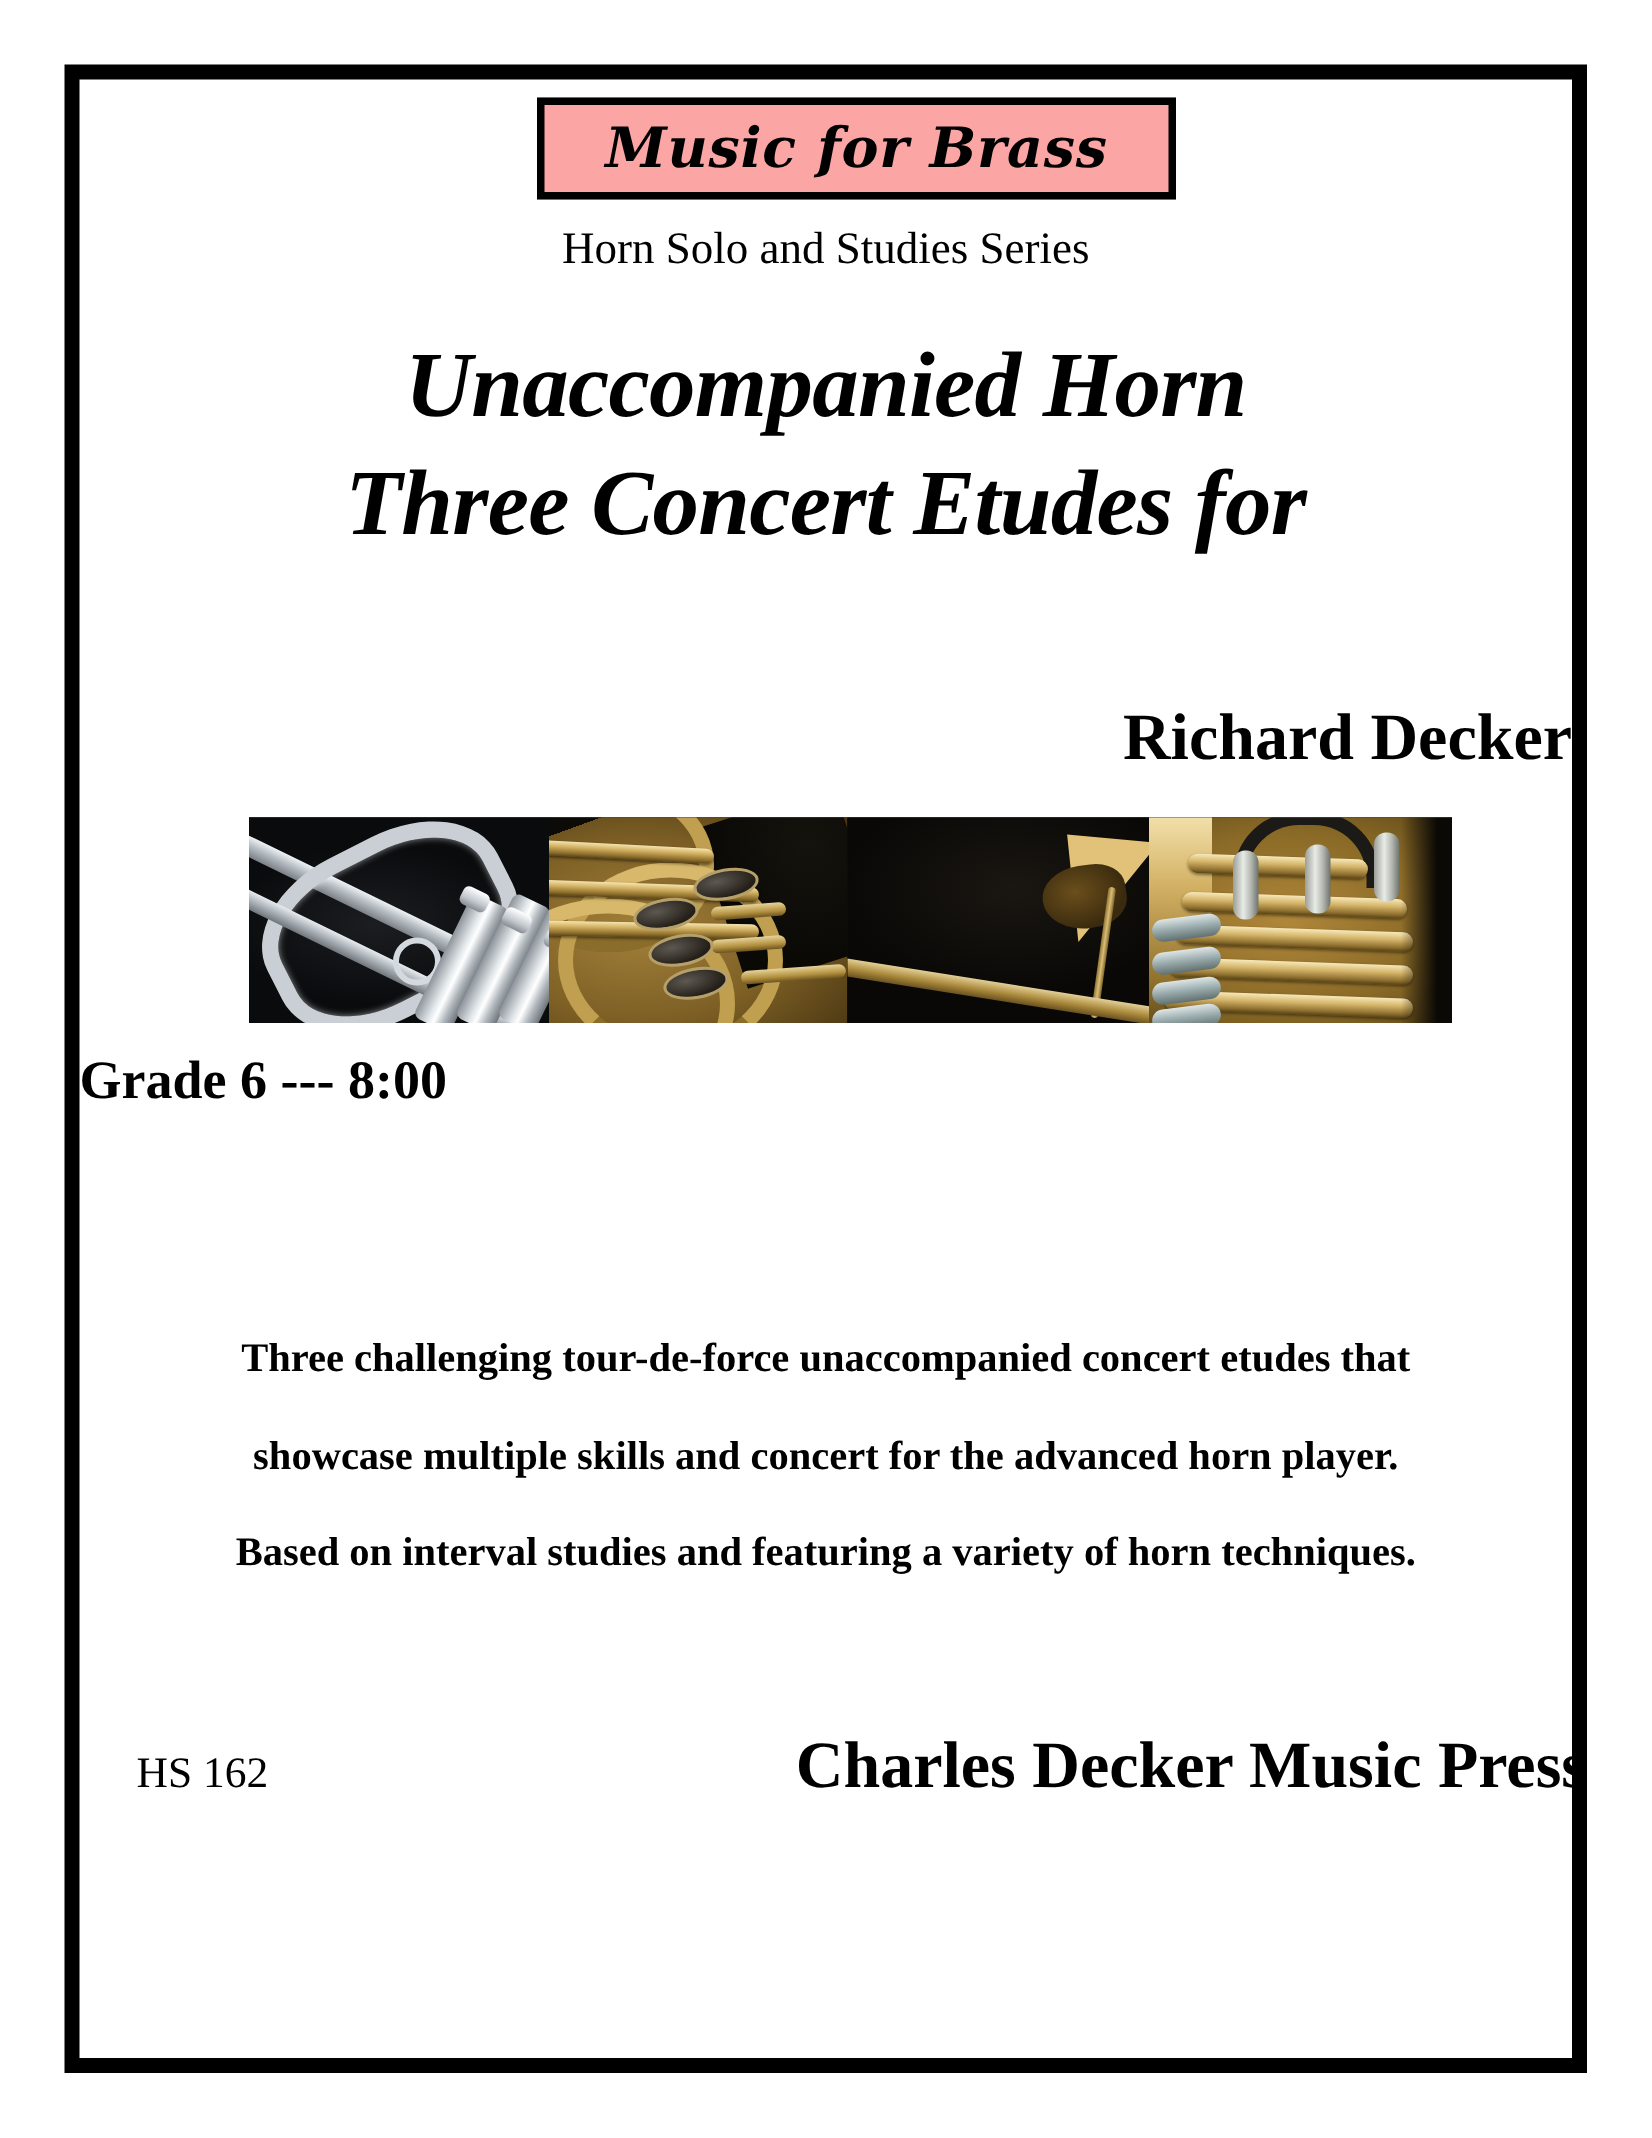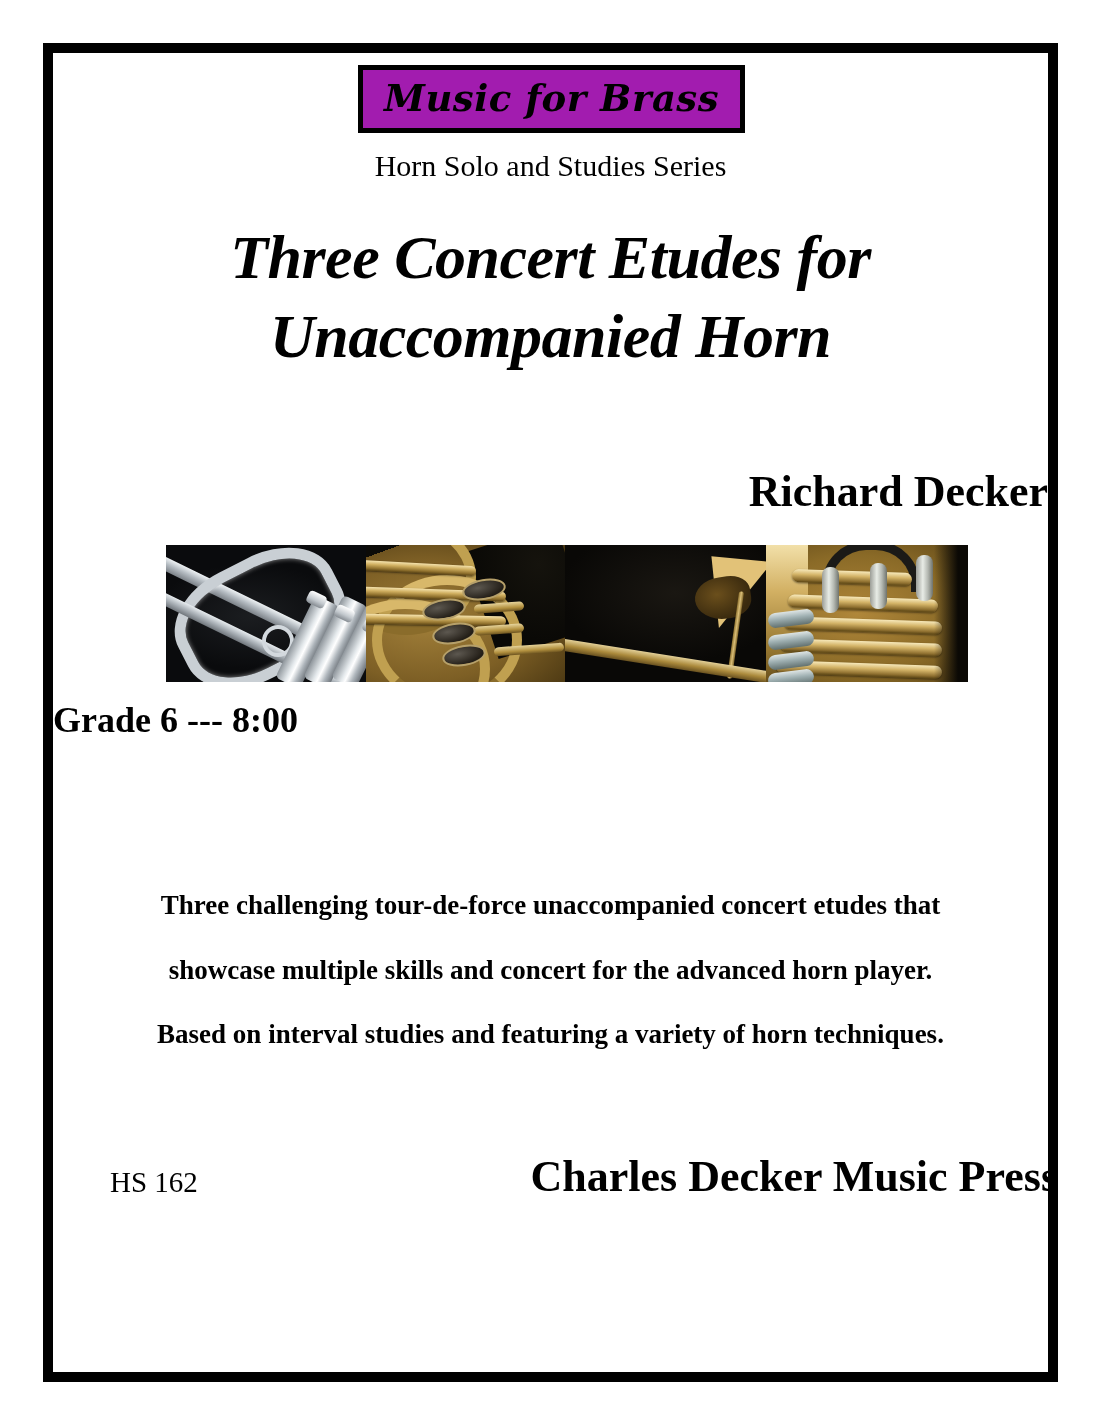--- a/index.html
+++ b/index.html
@@ -34,28 +34,28 @@
     top: 0;
     right: 0;
     bottom: 0;
   }
 
   
   #series-box {
     position: absolute;
     left: 305px;
     top: 12px;
-    width: 387px;
+    width: 426px;
     height: 68px;
     border: 5px solid #000000;
     box-sizing: border-box;
     display: flex;
     align-items: center;
     justify-content: center;
-    background: #a21caf;
+    background: #fca5a5;
   }
   #series-box-label {
     font-family: "DejaVu Serif", "Liberation Serif", serif;
     font-style: italic;
     font-weight: 700;
     font-size: 37px;
     letter-spacing: 0.5px;
     line-height: 1;
     white-space: nowrap;
     transform: translateY(-1px);
@@ -363,21 +363,20 @@
     top: 1100px;
     height: 60px;
   }
   #catalog-number {
     position: absolute;
     left: 38px;
     top: 15px;
     font-size: 29px;
     font-weight: 400;
     line-height: 1;
-    margin-left: 19px;
   }
   #publisher {
     position: absolute;
     left: 0;
     right: 0;
     top: 0;
     text-align: right;
     font-weight: 700;
     font-size: 44px;
     line-height: 1.1;
@@ -390,22 +389,22 @@
 <div id="page-frame">
   <div id="page-inner">
 
     <div id="series-box">
       <span id="series-box-label">Music for Brass</span>
     </div>
 
     <div id="series-subtitle">Horn Solo and Studies Series</div>
 
     <div id="work-title">
+      <div>Unaccompanied Horn</div>
       <div>Three Concert Etudes for</div>
-      <div>Unaccompanied Horn</div>
     </div>
 
     <div id="composer">Richard Decker</div>
 
     <div id="instrument-strip">
 
       <div class="photo-panel trumpet">
         <div class="lead-pipe"></div>
         <div class="bell-loop"></div>
         <div class="lead-pipe2"></div>

